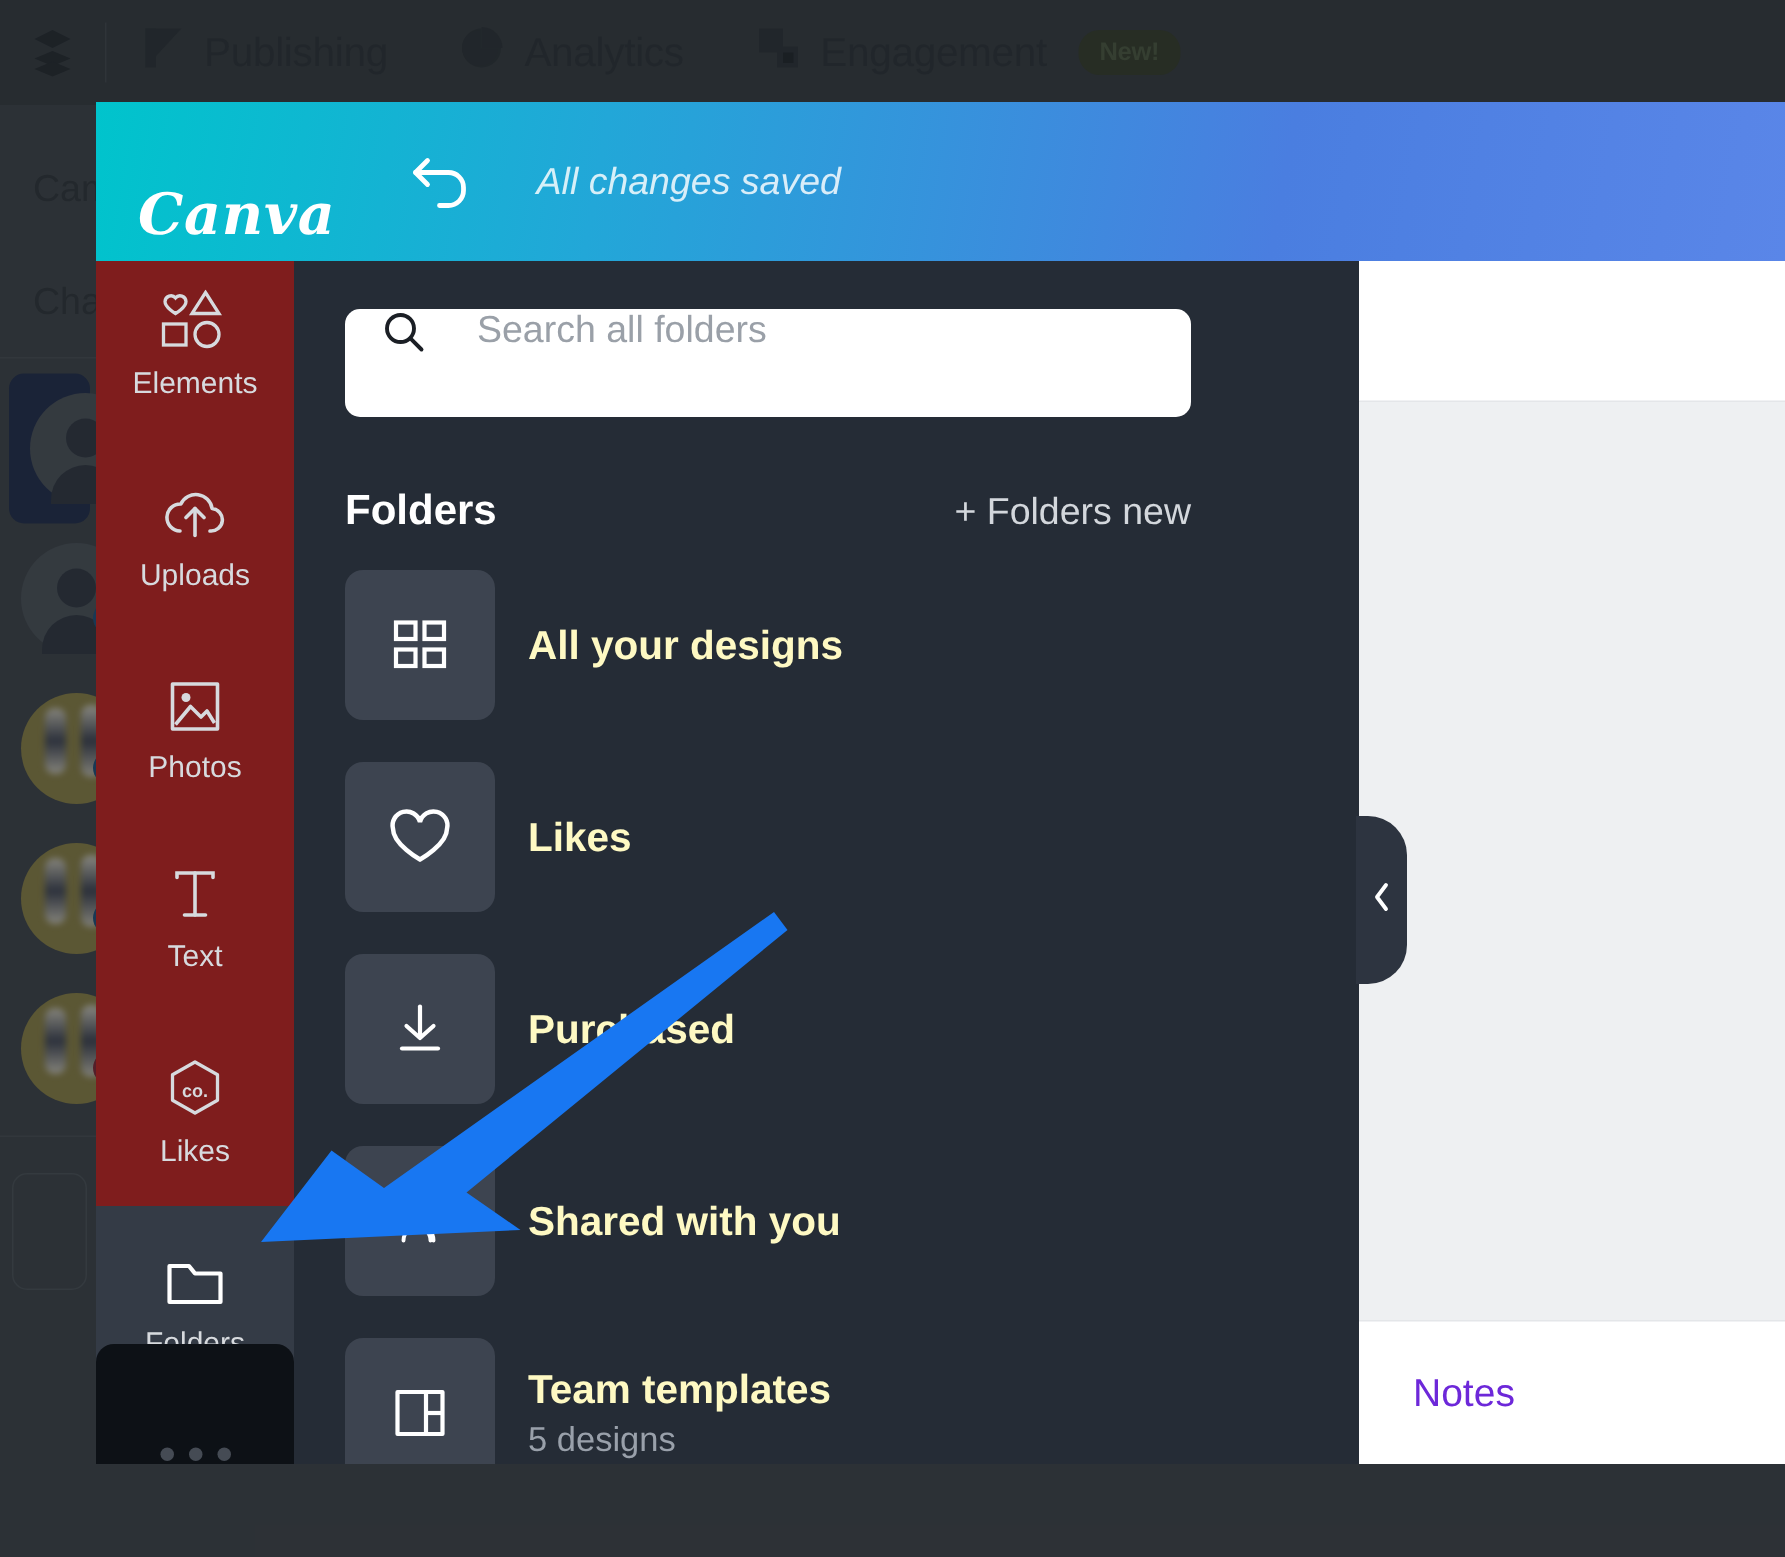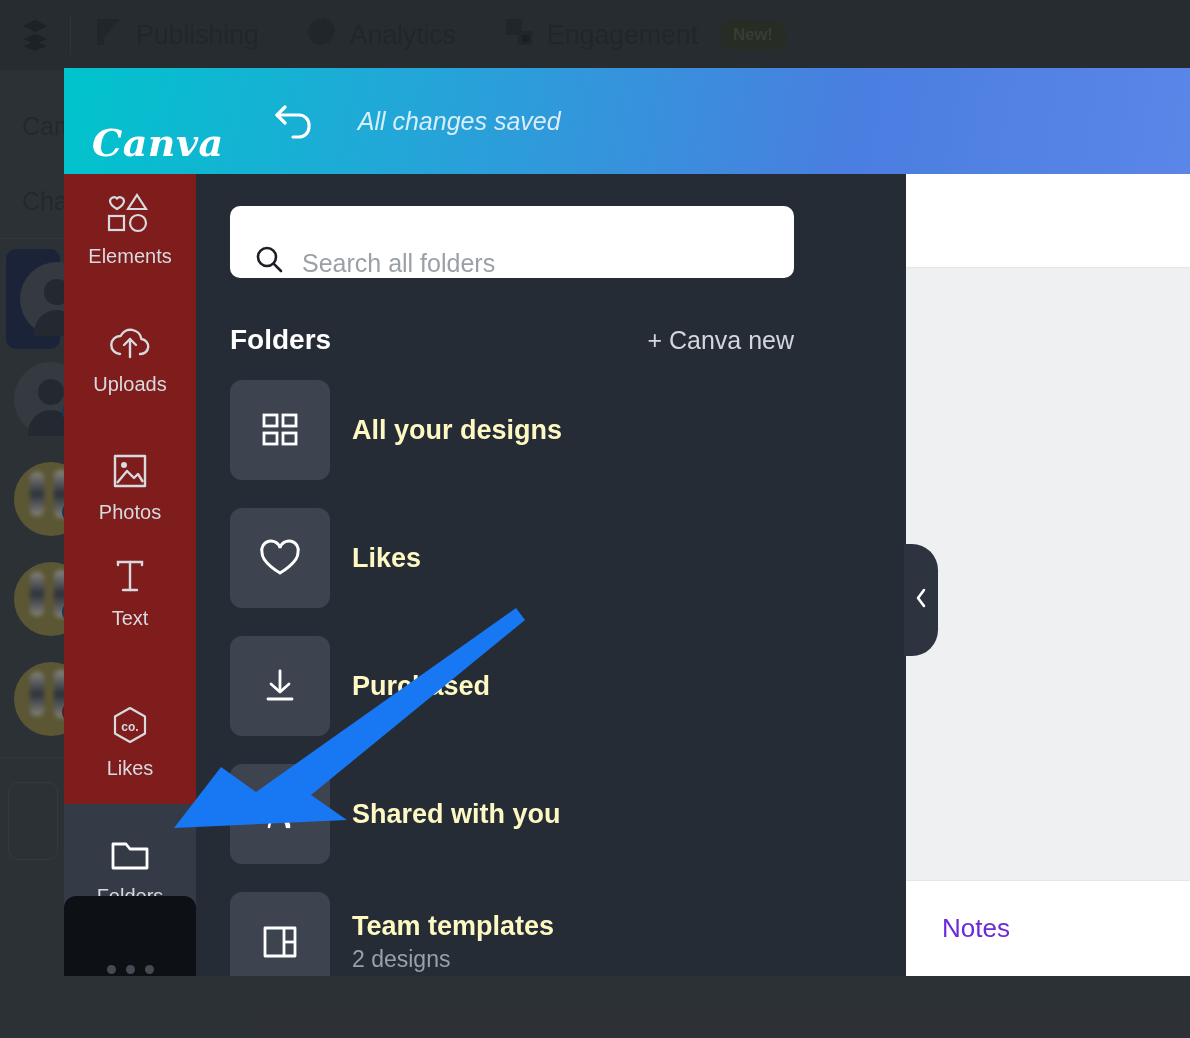--- a/index.html
+++ b/index.html
@@ -146,21 +146,21 @@
     width: 9px; height: 9px; border-radius: 50%; background: #454b54;
   }
 
   
   .panel {
     position: absolute; left: 132px; top: 106px; width: 710px; bottom: 0;
     background: #252c36;
     padding: 32px 28px 0 34px;
   }
   .search-box {
-    display: flex; align-items: flex-end; gap: 18px;
+    display: flex; align-items: flex-start; gap: 34px;
     height: 72px; background: #fff; border-radius: 10px;
     padding: 0 24px; width: 564px;
   }
   .search-input {
     border: none; outline: none; font-size: 25px; color: #2b2f36;
     font-family: "Liberation Sans", sans-serif; width: 100%; background: transparent;
   }
   .search-input::placeholder { color: #9aa0a8; }
 
   .panel-head {
@@ -346,21 +346,21 @@
           <span class="rail-icon">
             <svg width="42" height="40" viewBox="0 0 42 40" fill="none" stroke="#d7dade" stroke-width="2.4" stroke-linejoin="round">
               <rect x="6" y="5" width="30" height="30"></rect>
               <circle cx="15" cy="14" r="3" fill="#d7dade" stroke="none"></circle>
               <path d="M8 32 L18 20 L25 27 L29 23 L34 31"></path>
             </svg>
           </span>
           <span>Photos</span>
         </div>
 
-        <div class="rail-item" style="top:352px">
+        <div class="rail-item" style="top:372px">
           <span class="rail-icon">
             <svg width="40" height="40" viewBox="0 0 40 40" fill="none" stroke="#d7dade" stroke-width="2.4" stroke-linecap="round">
               <path d="M8 8 V5 H32 V8"></path>
               <path d="M20 5 V33"></path>
               <path d="M13 33 H27"></path>
             </svg>
           </span>
           <span>Text</span>
         </div>
 
@@ -400,21 +400,21 @@
           <svg width="30" height="30" viewBox="0 0 30 30" fill="none" stroke="#1b1f25" stroke-width="2.6" stroke-linecap="round">
             <circle cx="13" cy="13" r="9"></circle>
             <path d="M19.6 19.6 L27 27"></path>
           </svg>
         </span>
         <input class="search-input" type="text" placeholder="Search all folders" style="">
       </div>
 
       <div class="panel-head">
         <div class="panel-title">Folders</div>
-        <div class="panel-create">+ Canva new</div>
+        <div class="panel-create">+ Folders new</div>
       </div>
 
       <div class="folder-list">
 
         <div class="folder-item">
           <div class="folder-tile">
             <svg width="46" height="46" viewBox="0 0 46 46" fill="none" stroke="#ffffff" stroke-width="2.8">
               <rect x="7" y="8" width="13" height="11"></rect>
               <rect x="26" y="8" width="13" height="11"></rect>
               <rect x="7" y="26" width="13" height="11"></rect>
@@ -469,21 +469,21 @@
         <div class="folder-item">
           <div class="folder-tile">
             <svg width="44" height="44" viewBox="0 0 44 44" fill="none" stroke="#ffffff" stroke-width="2.8" stroke-linejoin="round">
               <rect x="7" y="8" width="30" height="28"></rect>
               <path d="M26 8 V36"></path>
               <path d="M26 22 H37"></path>
             </svg>
           </div>
           <div class="folder-text">
             <div class="folder-label">Team templates</div>
-            <div class="folder-sub">2 designs</div>
+            <div class="folder-sub">5 designs</div>
           </div>
         </div>
 
       </div>
     </div>
 
     <div class="editor">
       <div class="editor-topbar"></div>
       <div class="collapse-tab">
         <span>

